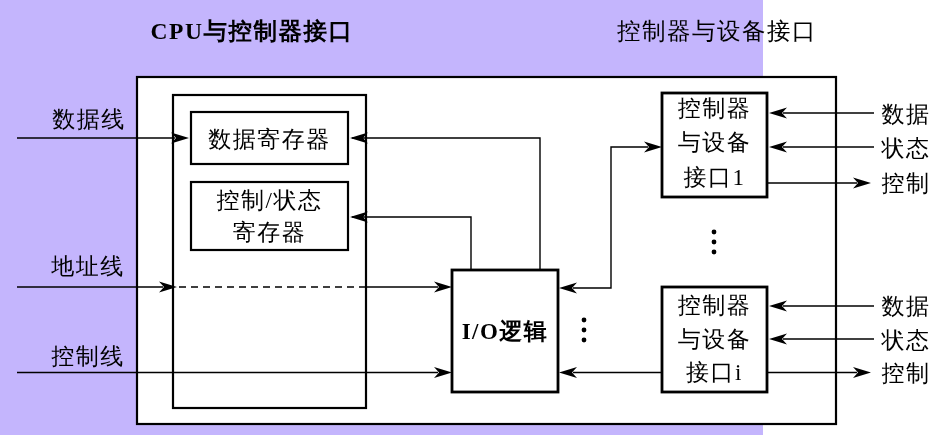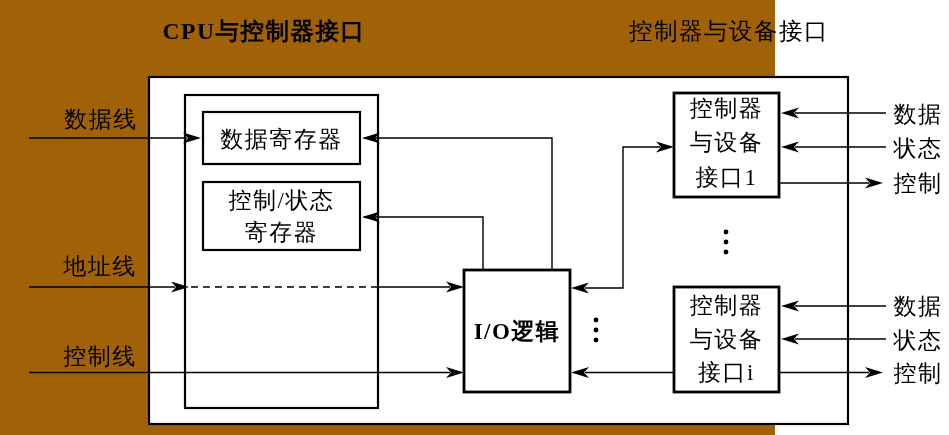--- a/index.html
+++ b/index.html
@@ -1,21 +1,20 @@
 <!DOCTYPE html>
 <html><head>
 <meta charset="utf-8">
 <style>
   html,body{margin:0;padding:0;background:#ffffff;}
   .canvas{
     position:relative;
     width:763px;height:435px;
-    background:#a16207;
+    background:#c4b5fd;
     font-family:"Liberation Serif","DejaVu Serif",serif;
-    padding-left:12px;
   }
   svg{display:block;}
   .ln{stroke:#000000;stroke-width:1.4;fill:none;}
   .ln-dash{stroke:#000000;stroke-width:1.4;fill:none;stroke-dasharray:7 5;}
   .bx{stroke:#000000;fill:#ffffff;}
   .bx-thin{stroke-width:2.2;}
   .bx-thick{stroke-width:2.8;}
   .ar{fill:#000000;stroke:none;}
   .dot{fill:#000000;stroke:none;}
   text{

